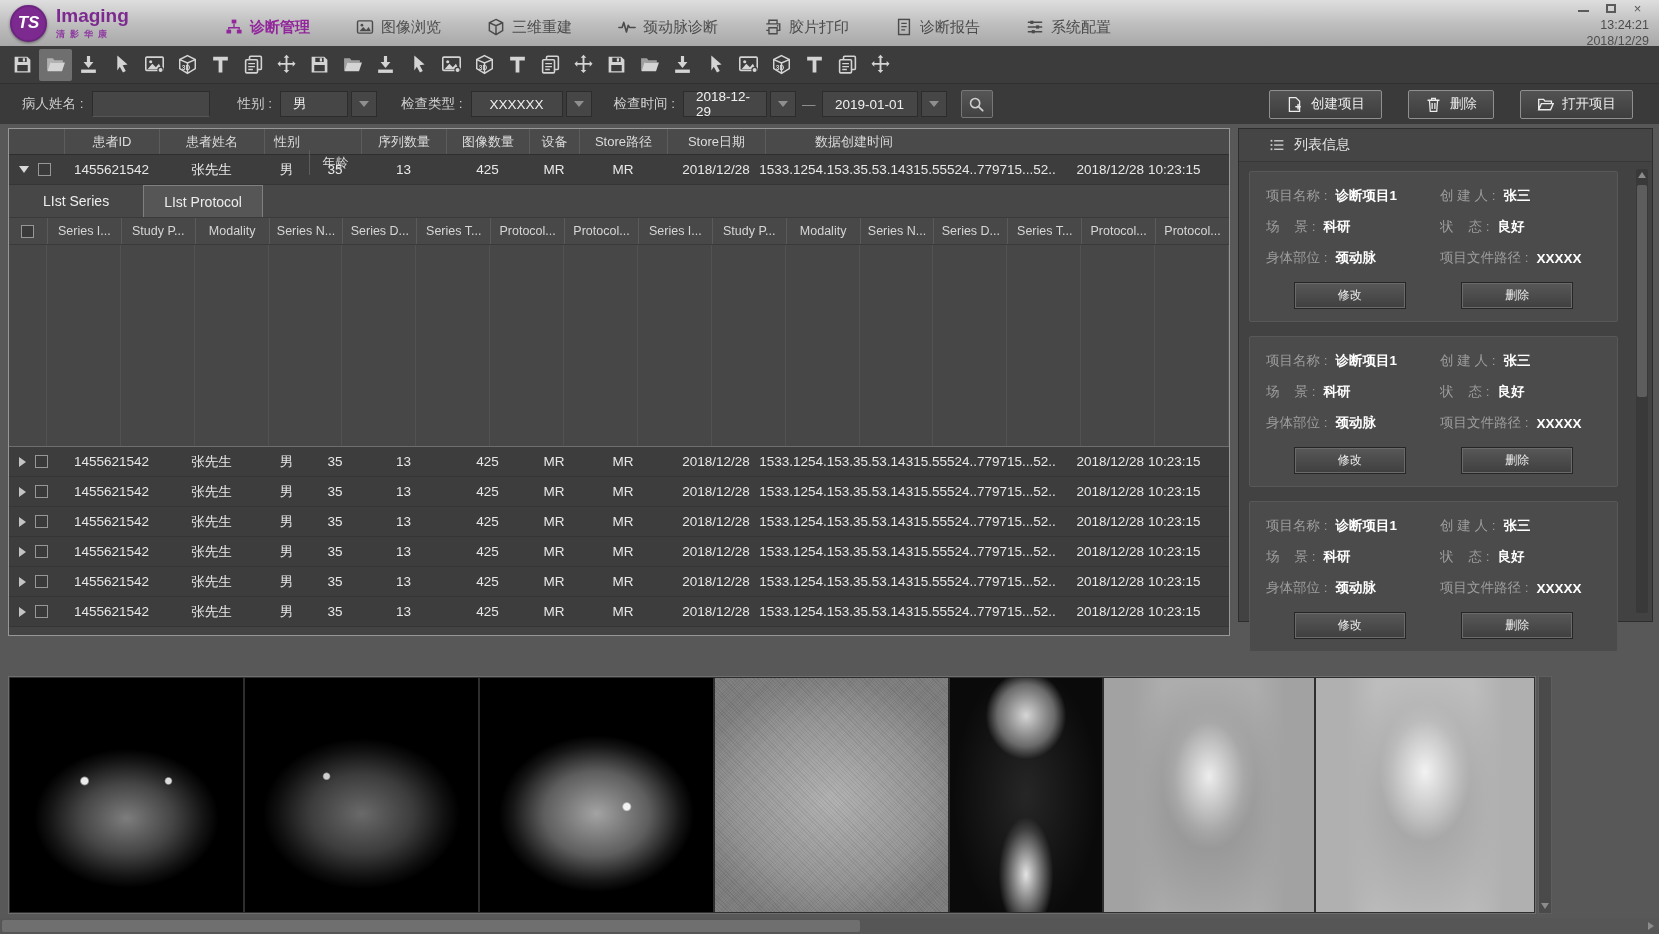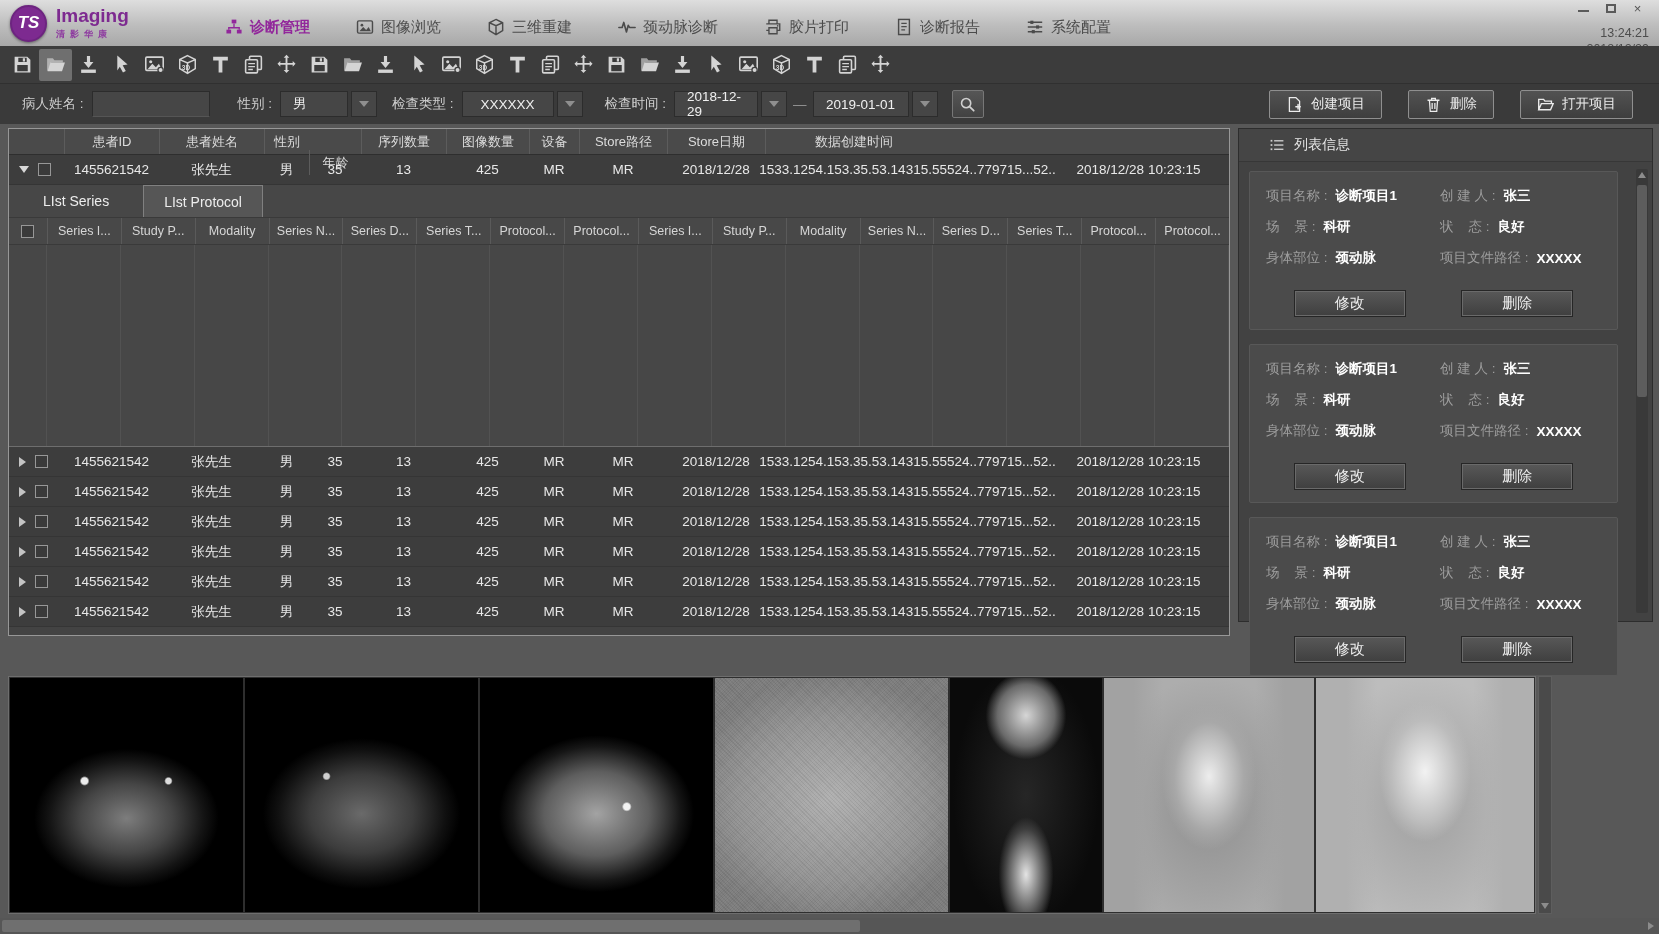--- a/index.html
+++ b/index.html
@@ -23,21 +23,21 @@
   .menu { display:flex; align-items:center; gap:46px; flex:1; padding-top:8px; }
   .menu-item { display:flex; align-items:center; gap:7px; font-size:15px; color:#4b4b4b; cursor:pointer; }
   .menu-item .mi svg { width:18px; height:18px; }
   .menu-item.active { color:#92279b; font-weight:bold; }
   .tb-right { position:absolute; right:6px; top:0; display:flex; flex-direction:column; align-items:flex-end; }
   .win-controls { display:flex; margin-right:2px; }
   .win-btn { width:27px; height:16px; display:flex; align-items:center; justify-content:center;
     color:#555; cursor:pointer; font-size:13px; line-height:1; }
   .win-min-glyph { width:11px; border-bottom:2px solid #5a5a5a; height:8px; }
   .win-max-glyph { width:10px; height:9px; border:2px solid #5a5a5a; }
-  .clock { text-align:right; color:#4d4d4d; font-size:12.5px; line-height:1.3; margin-top:9px; padding-right:4px; }
+  .clock { text-align:right; color:#4d4d4d; font-size:12.5px; line-height:1.3; margin-top:1px; padding-right:4px; }
 
   
   .toolbar { position:absolute; top:46px; left:0; right:0; height:38px; background:#3c3c3c;
     display:flex; align-items:center; padding-left:6px; border-bottom:1px solid #303030; }
   .tool { width:33px; height:32px; display:flex; align-items:center; justify-content:center;
     color:#d4d4d4; cursor:pointer; border-radius:2px; }
   .tool svg { width:21px; height:21px; }
   .tool.sel { background:#6f6f6f; }
 
   
@@ -107,21 +107,21 @@
   .panel-header svg { width:16px; height:16px; color:#cfcfcf; }
   .cards { padding:9px 34px 0 10px; display:flex; flex-direction:column; gap:14px; }
   .card { background:#4b4b4b; border:1px solid #585858; border-radius:2px; padding:15px 16px 12px; }
   .card-grid { display:grid; grid-template-columns:1.08fr 1fr; row-gap:13px; font-size:13.5px; }
   .fld { display:flex; align-items:center; gap:8px; }
   .fld .lab { color:#9d9d9d; white-space:pre; }
   .fld .val { color:#fff; font-weight:bold; }
   .card-btns { display:flex; justify-content:space-around; margin-top:15px; }
   .card-btn { width:112px; height:27px; background:linear-gradient(#585858,#3f3f3f); border:1px solid #262626;
     box-shadow:0 0 0 1px #6a6a6a inset; color:#ededed; display:flex; align-items:center; justify-content:center;
-    font-size:15px; cursor:pointer;margin-top:8px; }
+    font-size:12px; cursor:pointer; }
   .v-scroll { position:absolute; right:4px; top:40px; width:12px; height:444px; background:#393939; border-radius:2px; }
   .v-arrow-up { margin:3px auto 0; width:0; height:0; border-left:4px solid transparent;
     border-right:4px solid transparent; border-bottom:6px solid #8c8c8c; cursor:pointer; }
   .v-thumb { position:absolute; top:16px; left:1px; width:10px; height:212px; background:#5d5d5d;
     border-radius:2px; cursor:pointer; }
 
   
   .thumbs { position:absolute; top:676px; left:8px; width:1528px; height:238px; background:#2e2e2e;
     border:1px solid #6e6e6e; display:flex; gap:2px; padding:1px; }
   .thumb { height:100%; cursor:pointer; }
@@ -428,21 +428,21 @@
 <div class="filterbar">
   <span class="flabel">病人姓名 :</span>
   <input class="finput" value="" style="">
   <span class="flabel" style="margin-left:28px;">性别 :</span>
   <div class="drop">
     <div class="dval" style="width:68px;">男</div>
     <div class="darr">
         <span class="arr-down"></span>
       </div>
   </div>
-  <span class="flabel" style="margin-left:15px;">检查类型 :</span>
+  <span class="flabel" style="margin-left:24px;">检查类型 :</span>
   <div class="drop">
     <div class="dval" style="width:92px;justify-content:center;">XXXXXX</div>
     <div class="darr">
         <span class="arr-down"></span>
       </div>
   </div>
   <span class="flabel" style="margin-left:22px;">检查时间 :</span>
   <div class="drop">
     <div class="dval" style="width:84px;justify-content:center;">2018-12-29</div>
     <div class="darr">

